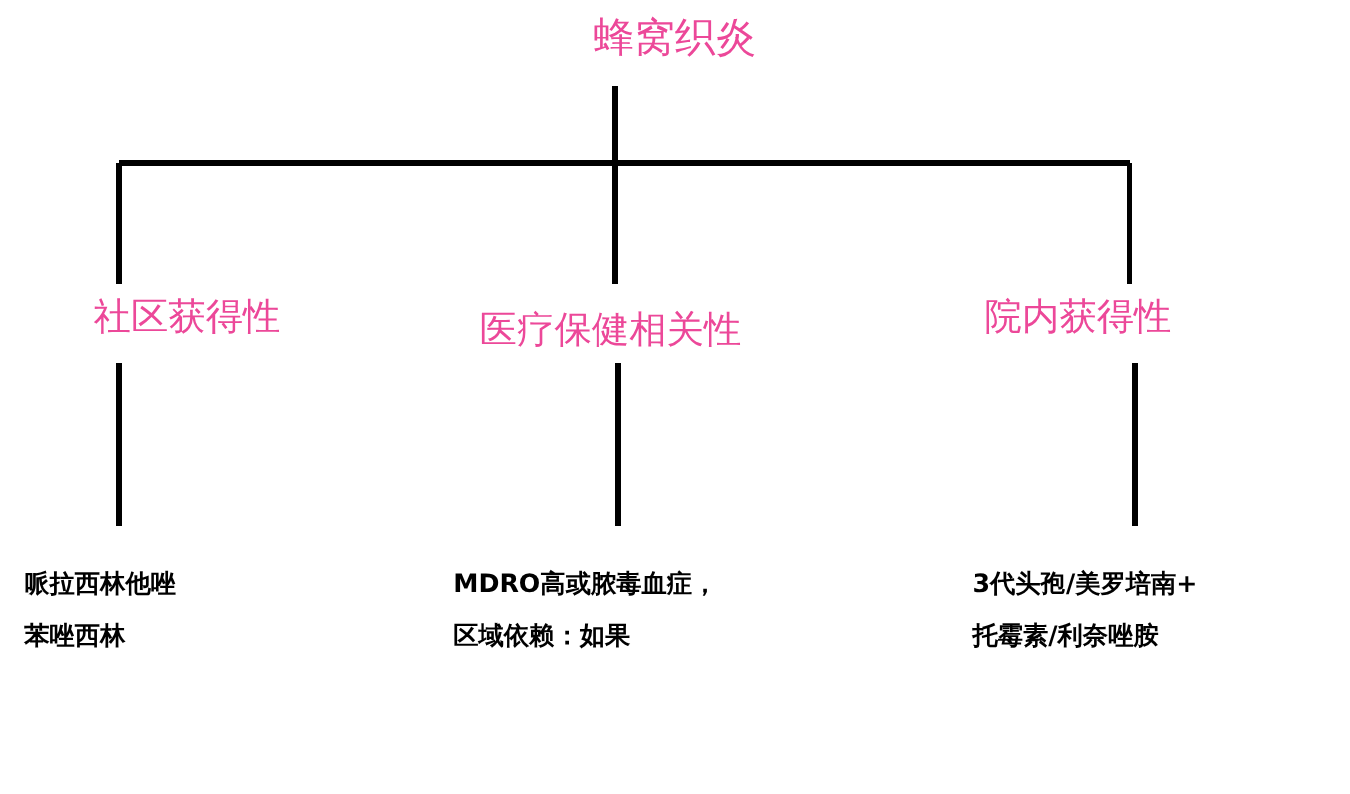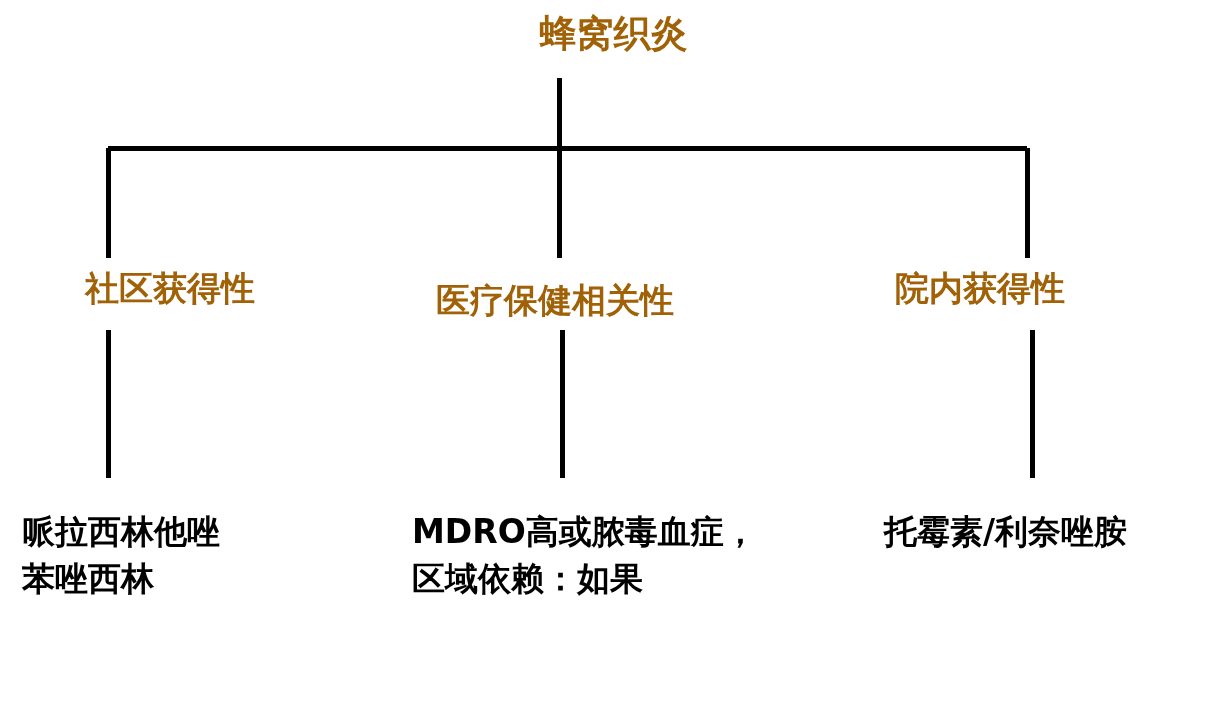--- a/index.html
+++ b/index.html
@@ -20,22 +20,22 @@
   }
   #tree-svg {
     position: absolute;
     left: 0;
     top: 0;
     width: 1227px;
     height: 722px;
   }
   .node-label {
     position: absolute;
-    font-weight: 700;
-    color: #a16207;
+    font-weight: 400;
+    color: #ec4899;
     white-space: nowrap;
     line-height: 1.1;
   }
   .root-label {
     font-size: 37px;
     left: 0;
     top: 14px;
     width: 1227px;
     text-align: center;
   }
@@ -45,21 +45,21 @@
     text-align: center;
   }
   #label-community  { left: -80px;  width: 500px; }
   #label-healthcare { left: 305px;  width: 500px; margin-top: 12px; }
   #label-nosocomial { left: 730px;  width: 500px; }
 
   .leaf-block {
     position: absolute;
     top: 508px;
     font-weight: 700;
-    font-size: 33px;
+    font-size: 23px;
     line-height: 47px;
     color: #000000;
     white-space: nowrap;
   }
   #leaf-community  { left: 22px; }
   #leaf-healthcare { left: 412px; }
   #leaf-nosocomial { left: 884px; }
   .leaf-line { display: block; }
 </style>
 </head>
@@ -96,16 +96,17 @@
     <span class="leaf-line">哌拉西林他唑</span>
     <span class="leaf-line">苯唑西林</span>
   </div>
 
   <div class="leaf-block" id="leaf-healthcare">
     <span class="leaf-line">MDRO高或脓毒血症，</span>
     <span class="leaf-line">区域依赖：如果</span>
   </div>
 
   <div class="leaf-block" id="leaf-nosocomial">
+    <span class="leaf-line">3代头孢/美罗培南+</span>
     <span class="leaf-line">托霉素/利奈唑胺</span>
   </div>
 
 </div>
 
 </body></html>

